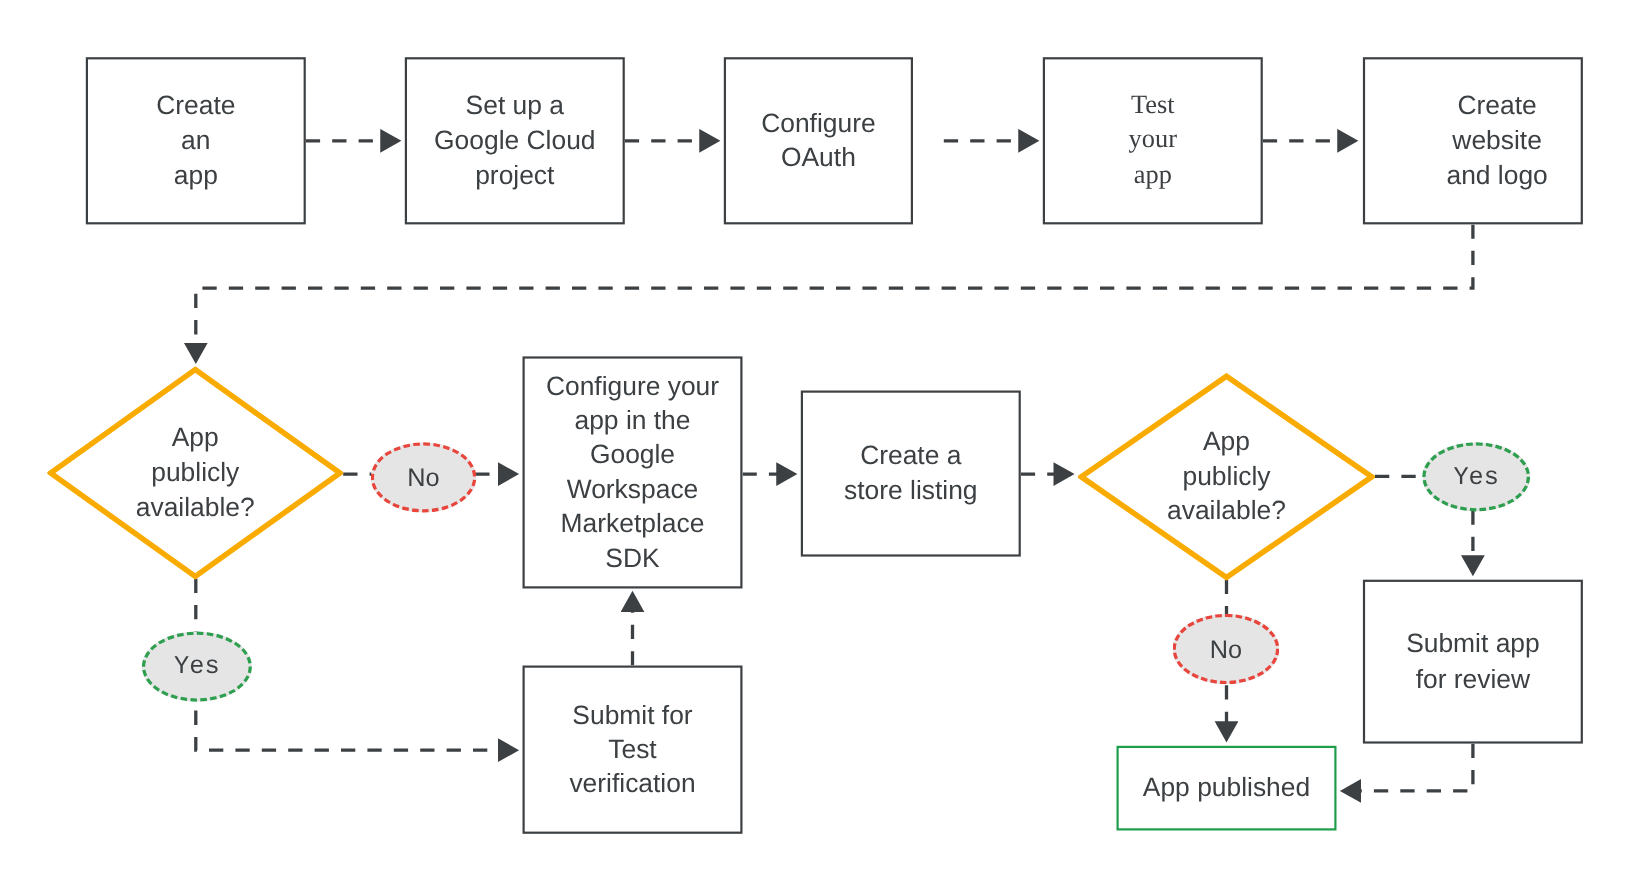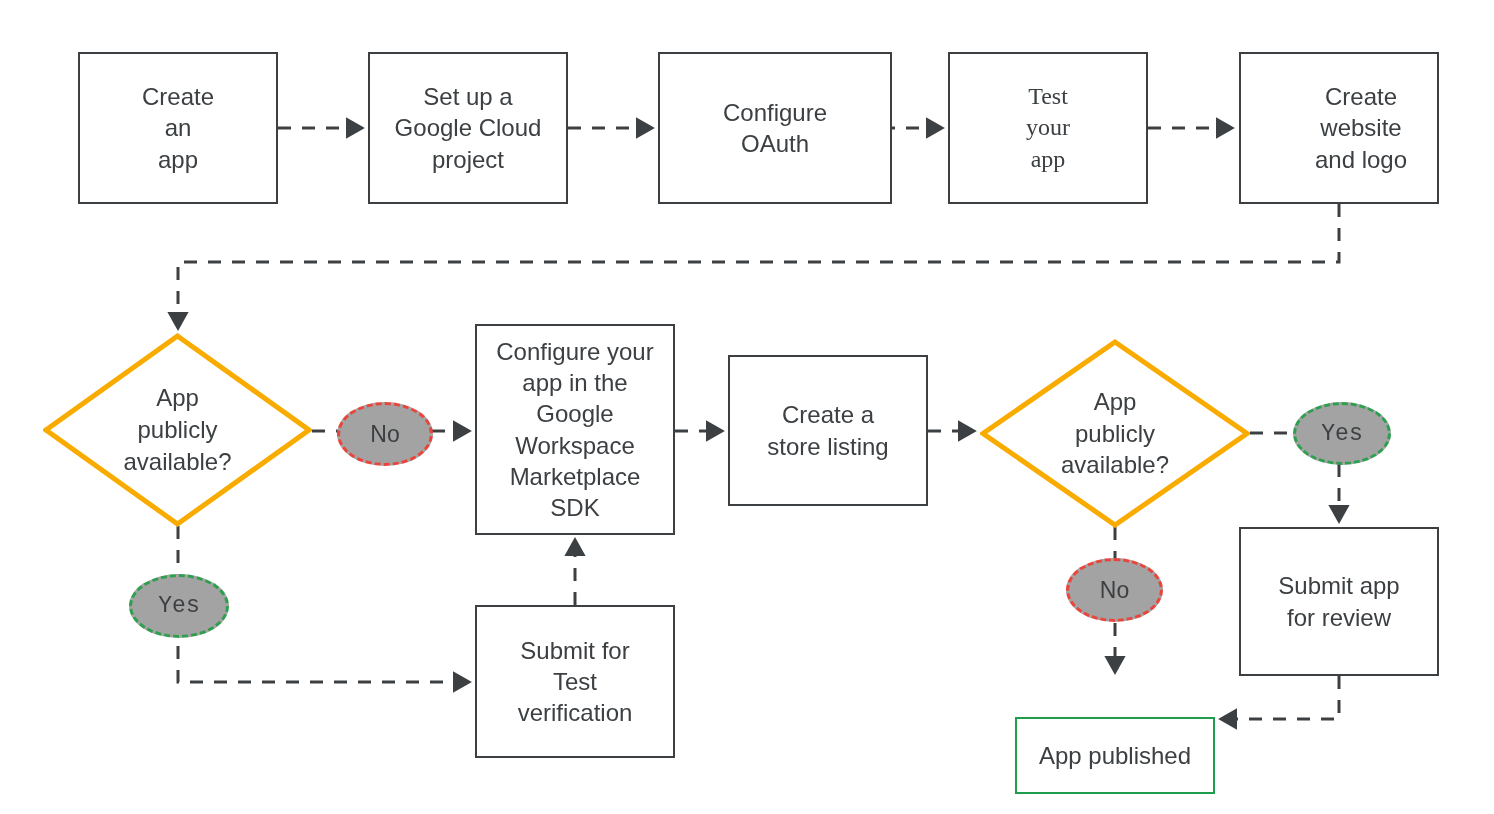--- a/index.html
+++ b/index.html
@@ -64,21 +64,21 @@
     z-index: 1;
   }
   .label-pill {
     position: absolute;
     box-sizing: border-box;
     display: flex;
     align-items: center;
     justify-content: center;
     font-size: 23px;
     color: #3c4043;
-    background: #a3a3a3;
+    background: #e5e5e5;
     border-radius: 50%;
     border-style: dashed;
     border-width: 3px;
     z-index: 5;
   }
   .label-pill.yes { border-color: #2e9e4f; font-family: Liberation Mono, monospace; }
   .label-pill.no  { border-color: #e8453c; }
   .nowrap { white-space: pre-line; }
 </style>
 </head>
@@ -124,21 +124,21 @@
 an
 app</span>
   </div>
 
   <div class="node process" style="left:368px; top:52px; width:200px; height:152px;">
     <span class="nowrap">Set up a
 Google Cloud
 project</span>
   </div>
 
-  <div class="node process" style="left:658px; top:52px; width:234px; height:152px;">
+  <div class="node process" style="left:658px; top:52px; width:172px; height:152px;">
     <span class="nowrap">Configure
 OAuth</span>
   </div>
 
   <div class="node process" style="left:948px; top:52px; width:200px; height:152px;font-family:Liberation Serif, serif;">
     <span class="nowrap">Test
 your
 app</span>
   </div>
 
@@ -200,17 +200,17 @@
 
   <div class="label-pill no" style="left:1066px; top:558px; width:97px; height:64px;">
     <span>No</span>
   </div>
 
   <div class="node process" style="left:1239px; top:527px; width:200px; height:149px;">
     <span class="nowrap">Submit app
 for review</span>
   </div>
 
-  <div class="node process terminal" style="left:1015px; top:717px; width:200px; height:77px;">
+  <div class="node process terminal" style="left:1015px; top:678px; width:200px; height:77px;">
     <span class="nowrap">App published</span>
   </div>
 
 </div>
 
 </body></html>

